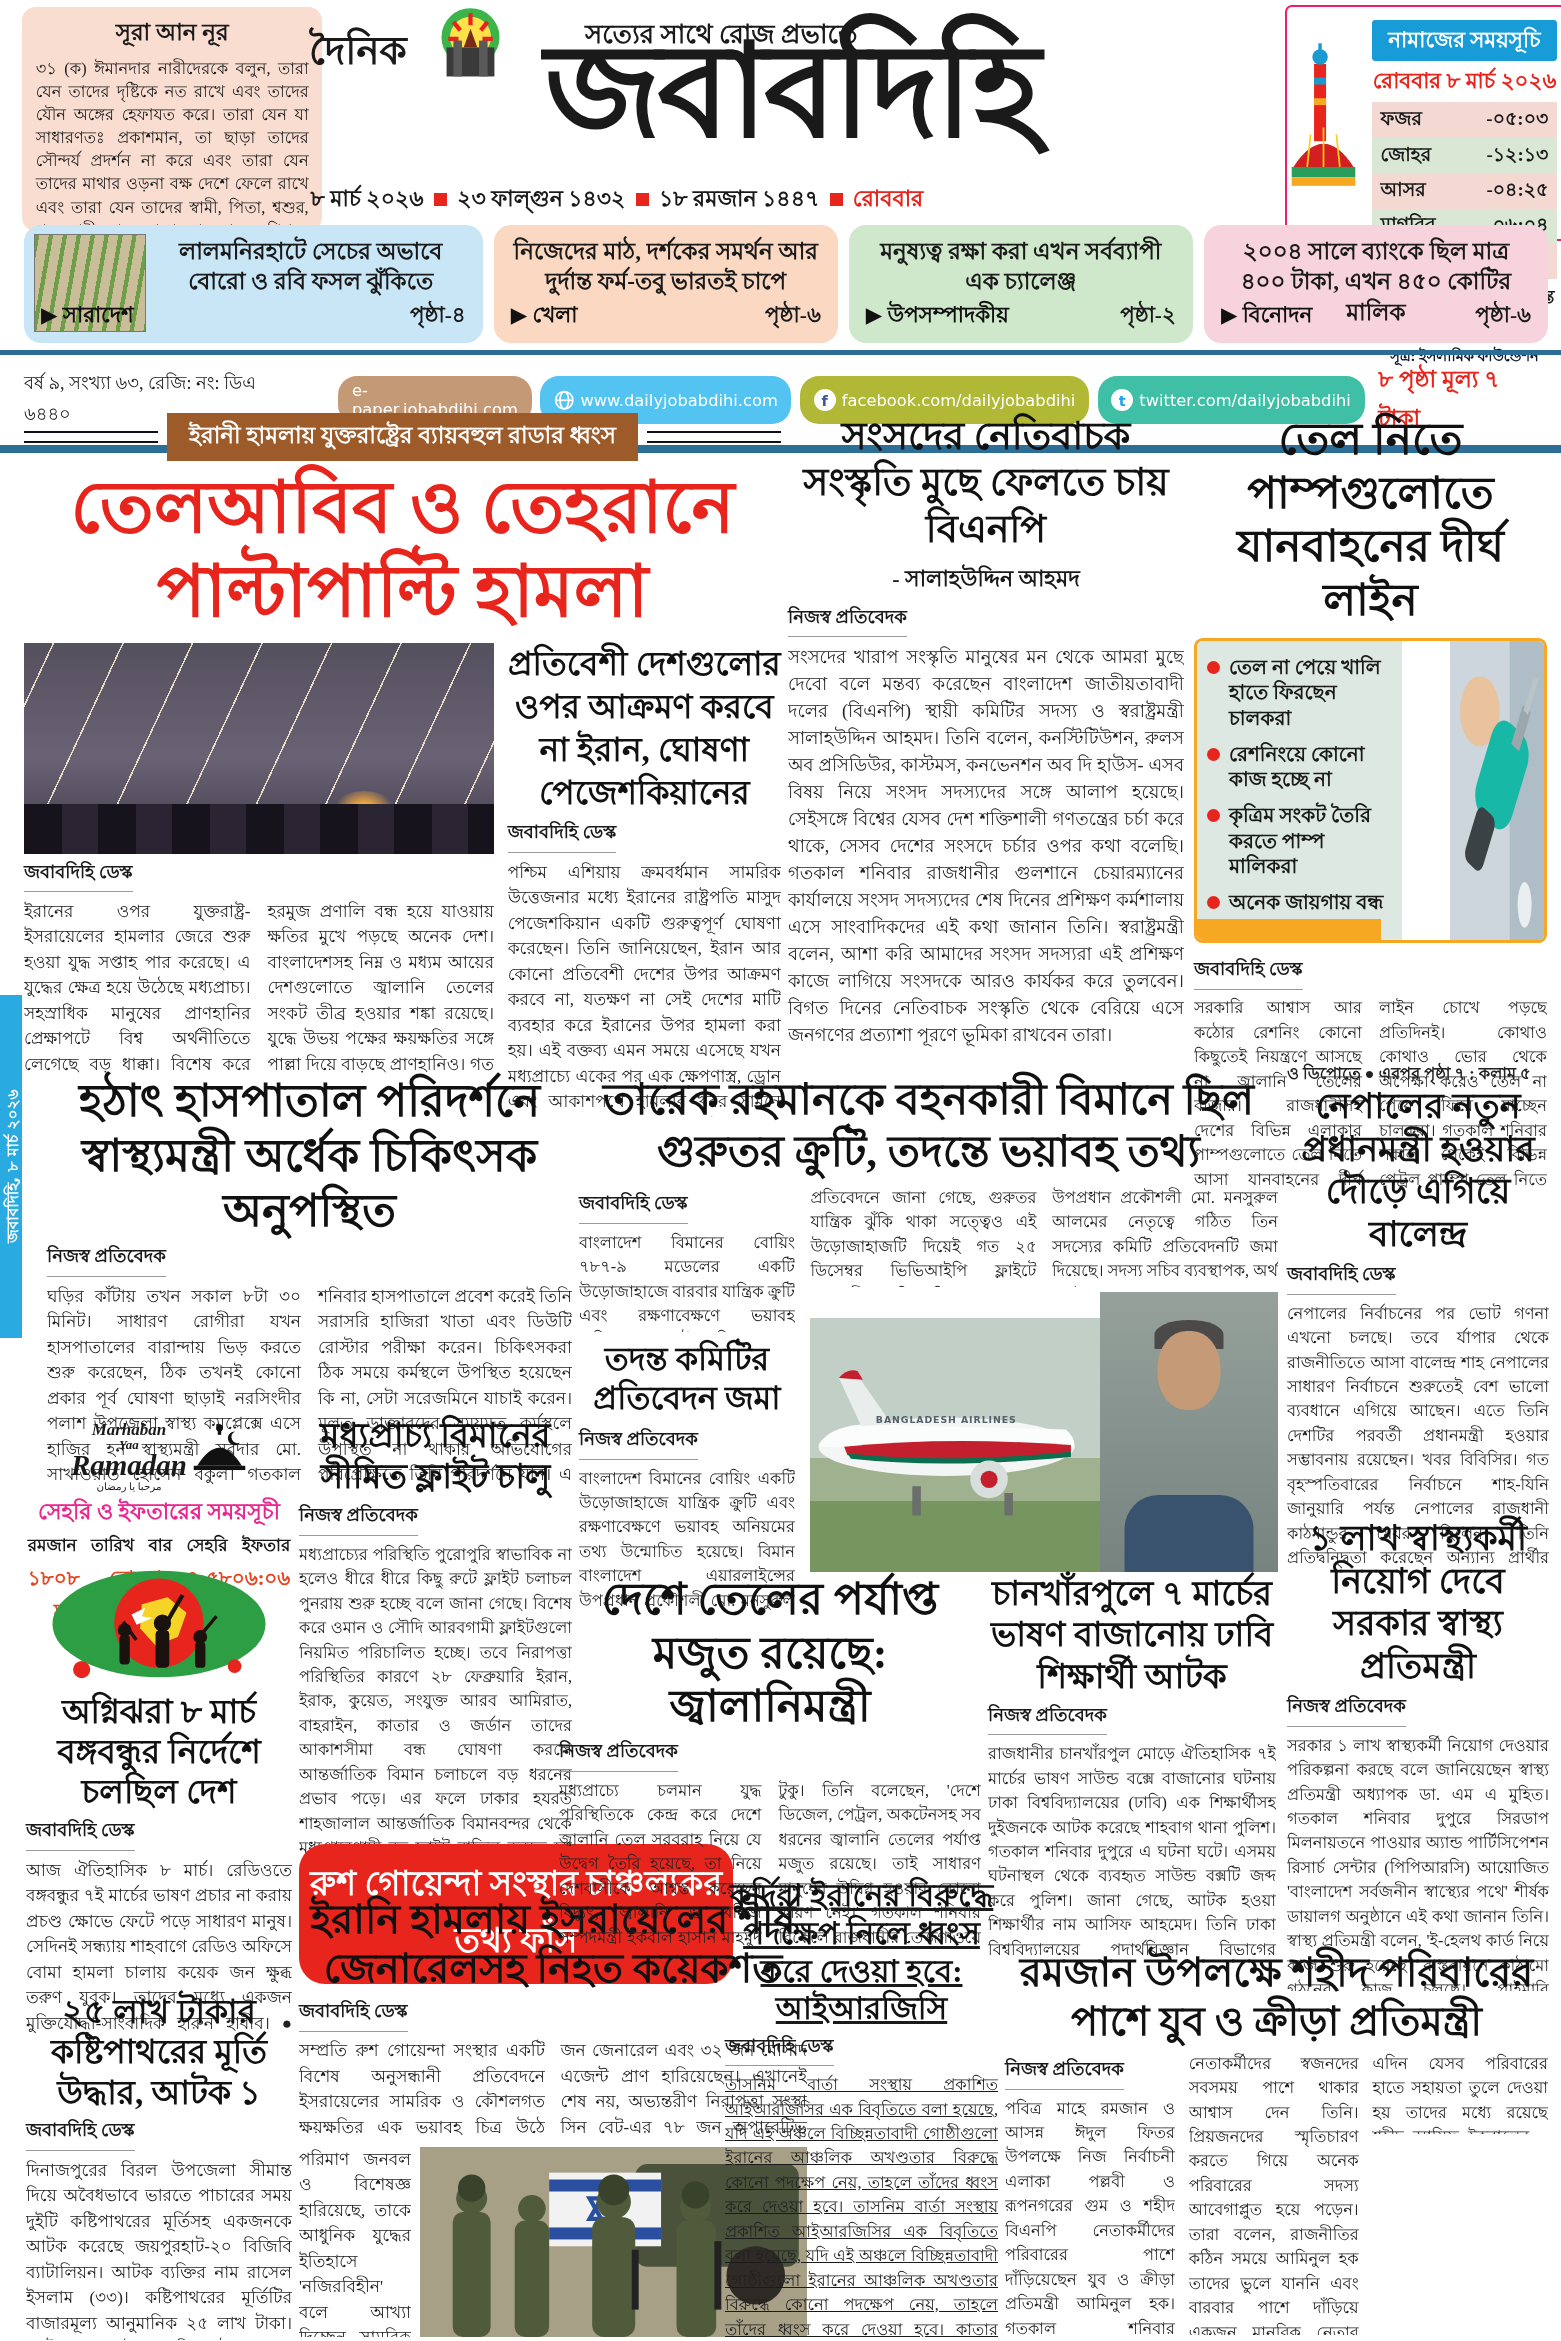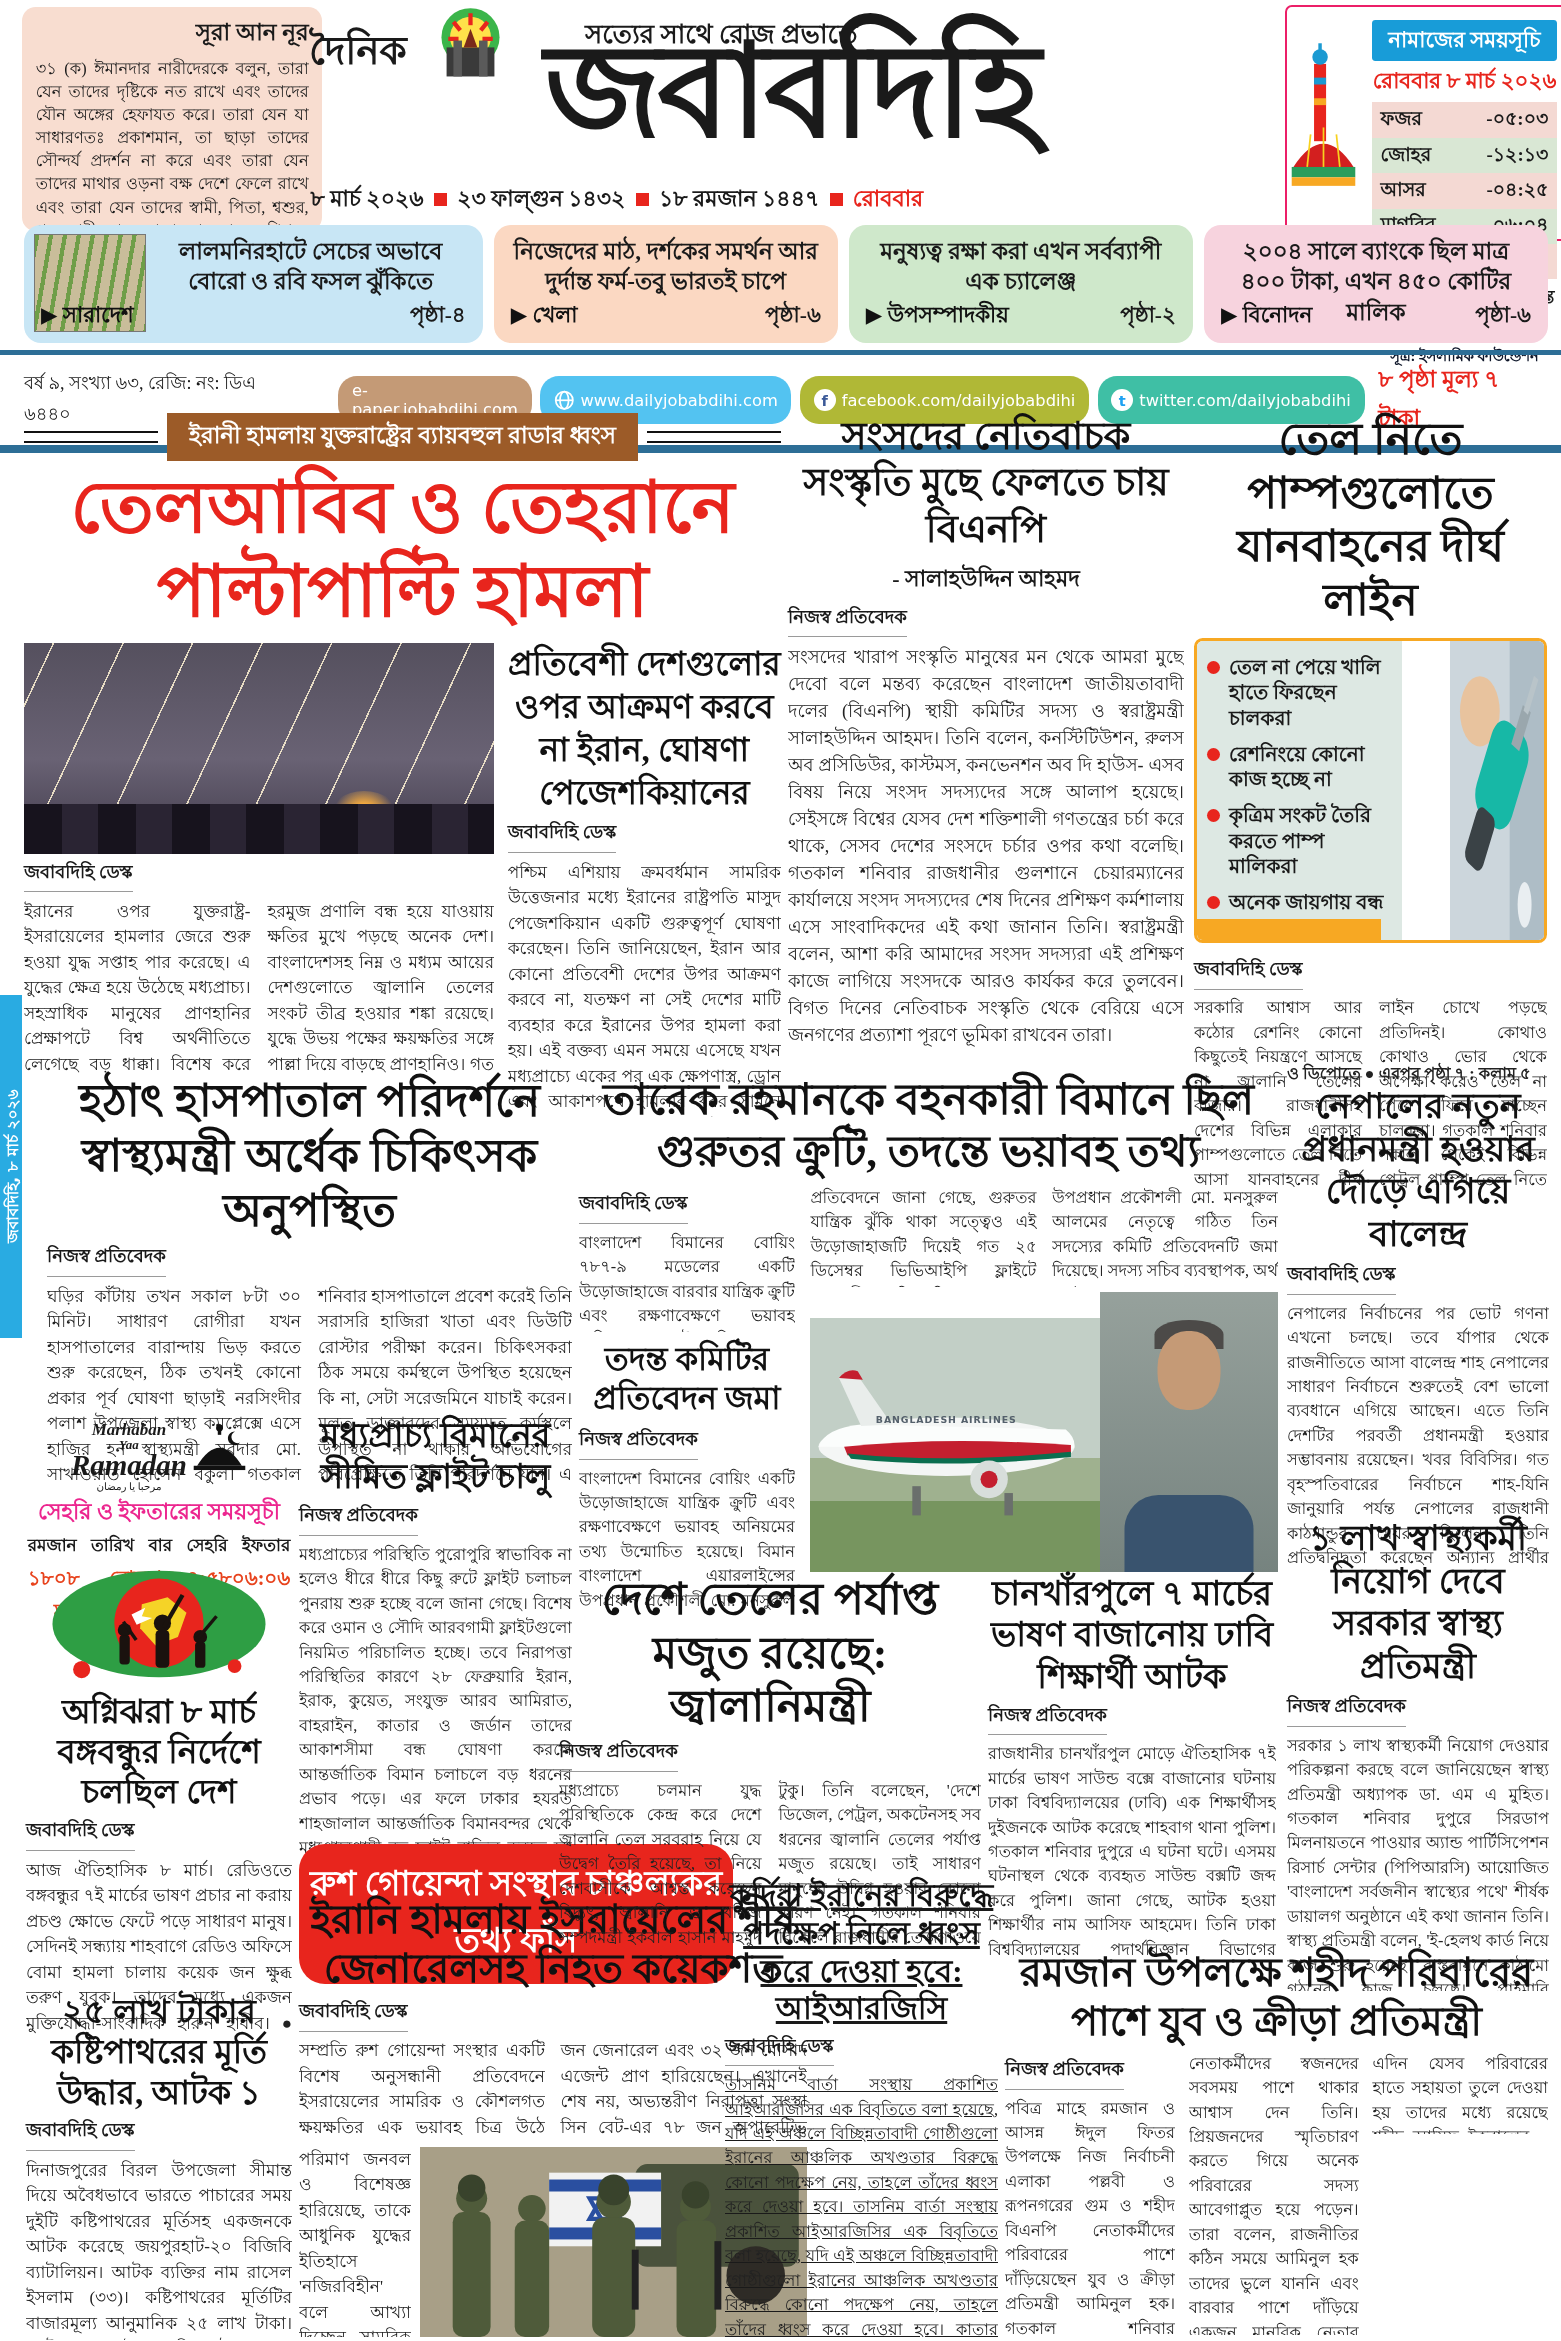--- a/index.html
+++ b/index.html
@@ -6,21 +6,21 @@
   #page{position:relative;width:1561px;height:2342px;background:#fff;overflow:hidden;
         font-family:"Liberation Serif","DejaVu Serif",serif;color:#1a1a1a;}
   .abs{position:absolute;}
   .hl{font-weight:800;color:#111;line-height:1.22;text-align:center;margin:0;}
   .byline{display:inline-block;font-weight:bold;font-size:18px;border-bottom:1.7px solid #9a9a9a;padding-bottom:2.6px;margin:3.4px 0 6.9px;}
   .body-text{font-size:17px;line-height:1.5;text-align:justify;color:#222;overflow:hidden;}
   .jump{font-weight:bold;color:#222;}
   .cols2{column-count:2;column-gap:17px;column-fill:auto;}
   
   .quran{background:#f8ddd0;border-radius:13.7px;padding:10.3px 13.7px;font-size:16.3px;line-height:1.42;text-align:justify;}
-  .quran h3{margin:0 0 6.9px;text-align:right;font-size:23px;}
+  .quran h3{margin:0 0 6.9px;text-align:center;font-size:23px;}
   .masthead{text-align:center;}
   .mh-daily{position:absolute;left:6.9px;top:17px;font-size:39px;font-weight:bold;}
   .mh-tag{position:absolute;left:283px;top:10.3px;font-size:26px;font-weight:bold;}
   .mh-title{position:absolute;left:0;right:0;top:24px;font-size:130px;font-weight:900;letter-spacing:-3.4px;line-height:1;}
   .mh-dates{position:absolute;left:8.6px;bottom:1.7px;display:flex;align-items:center;gap:10.3px;font-size:22px;font-weight:bold;}
   .sq{width:13px;height:13px;background:#e8251d;display:inline-block;}
   .mh-day{color:#e8251d;}
   .prayer{border:2.6px solid #ec1f68;border-radius:6.9px;padding:13px;position:relative;background:#fff;}
   .prayer-in{margin-left:72px;}
   .p-title{background:#189cd8;color:#fff;font-weight:bold;font-size:21.4px;text-align:center;border-radius:3.4px;padding:2.6px 0;}

